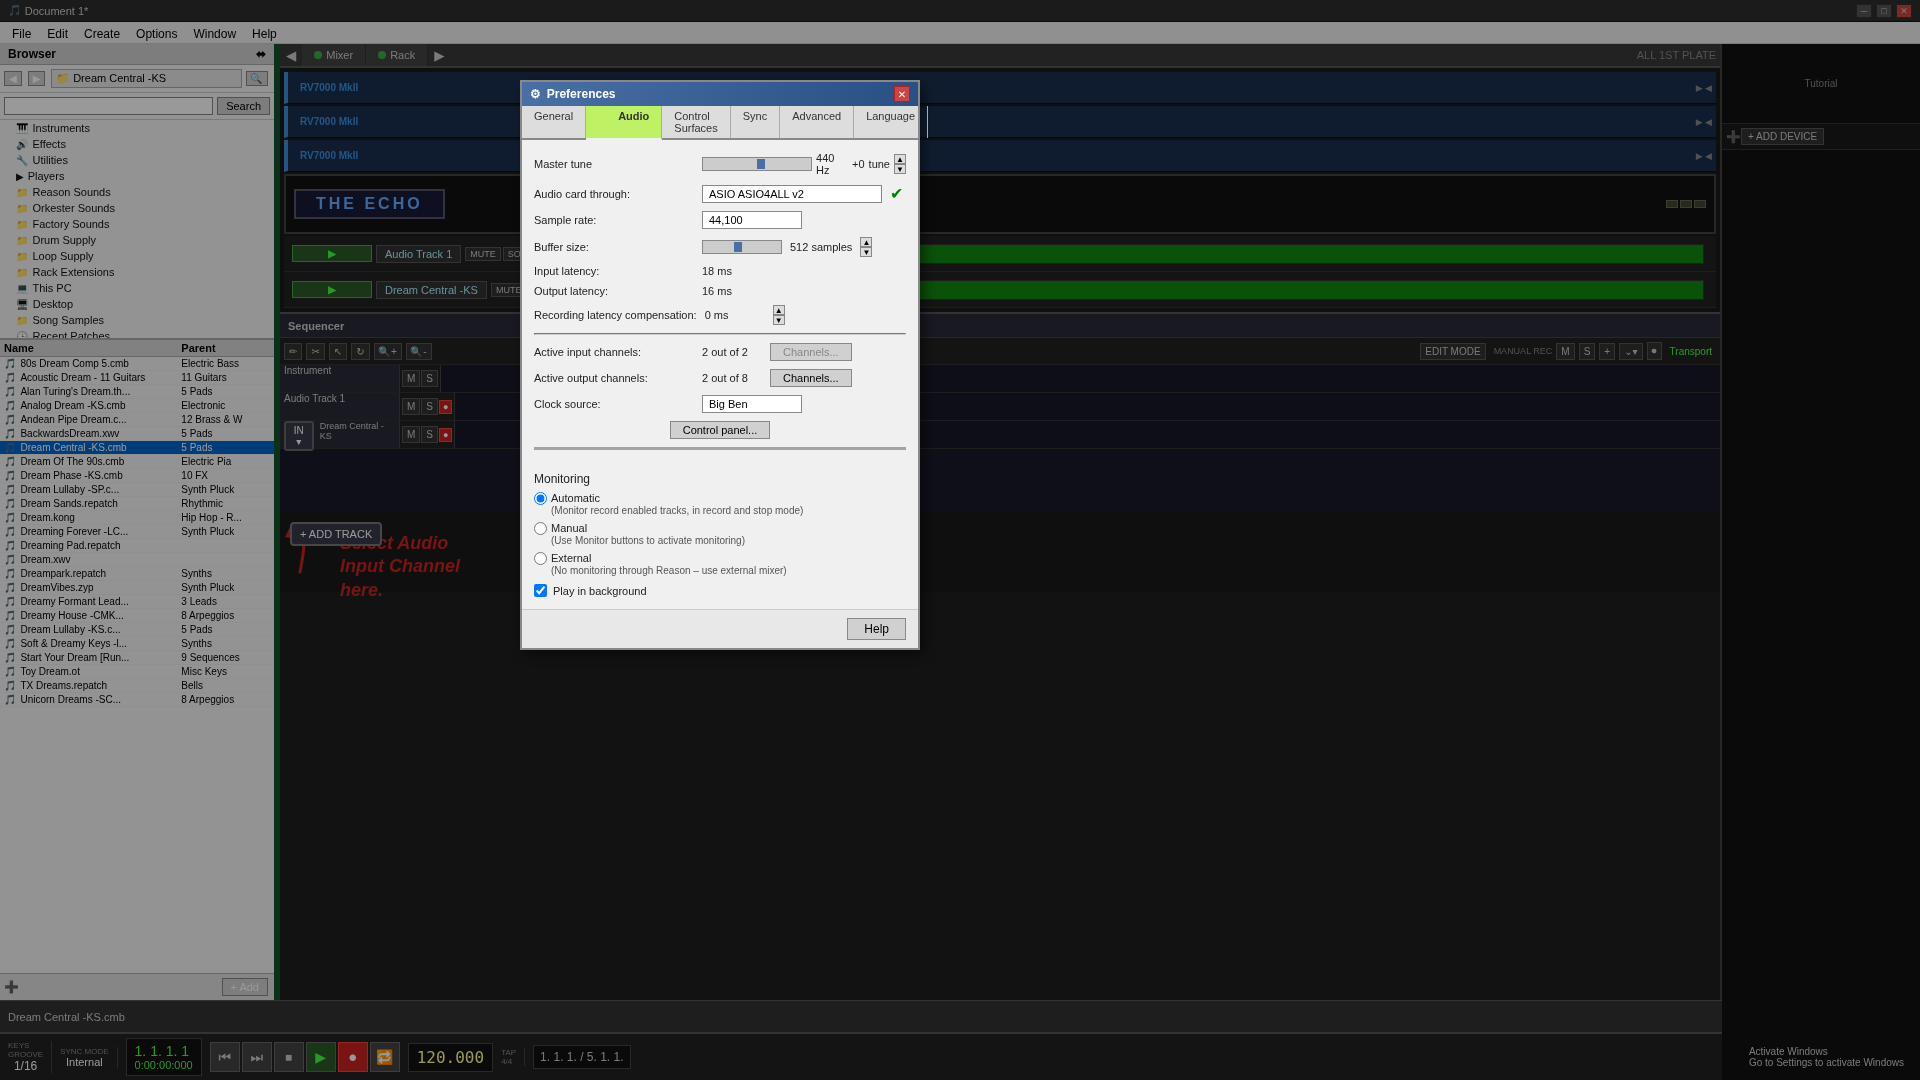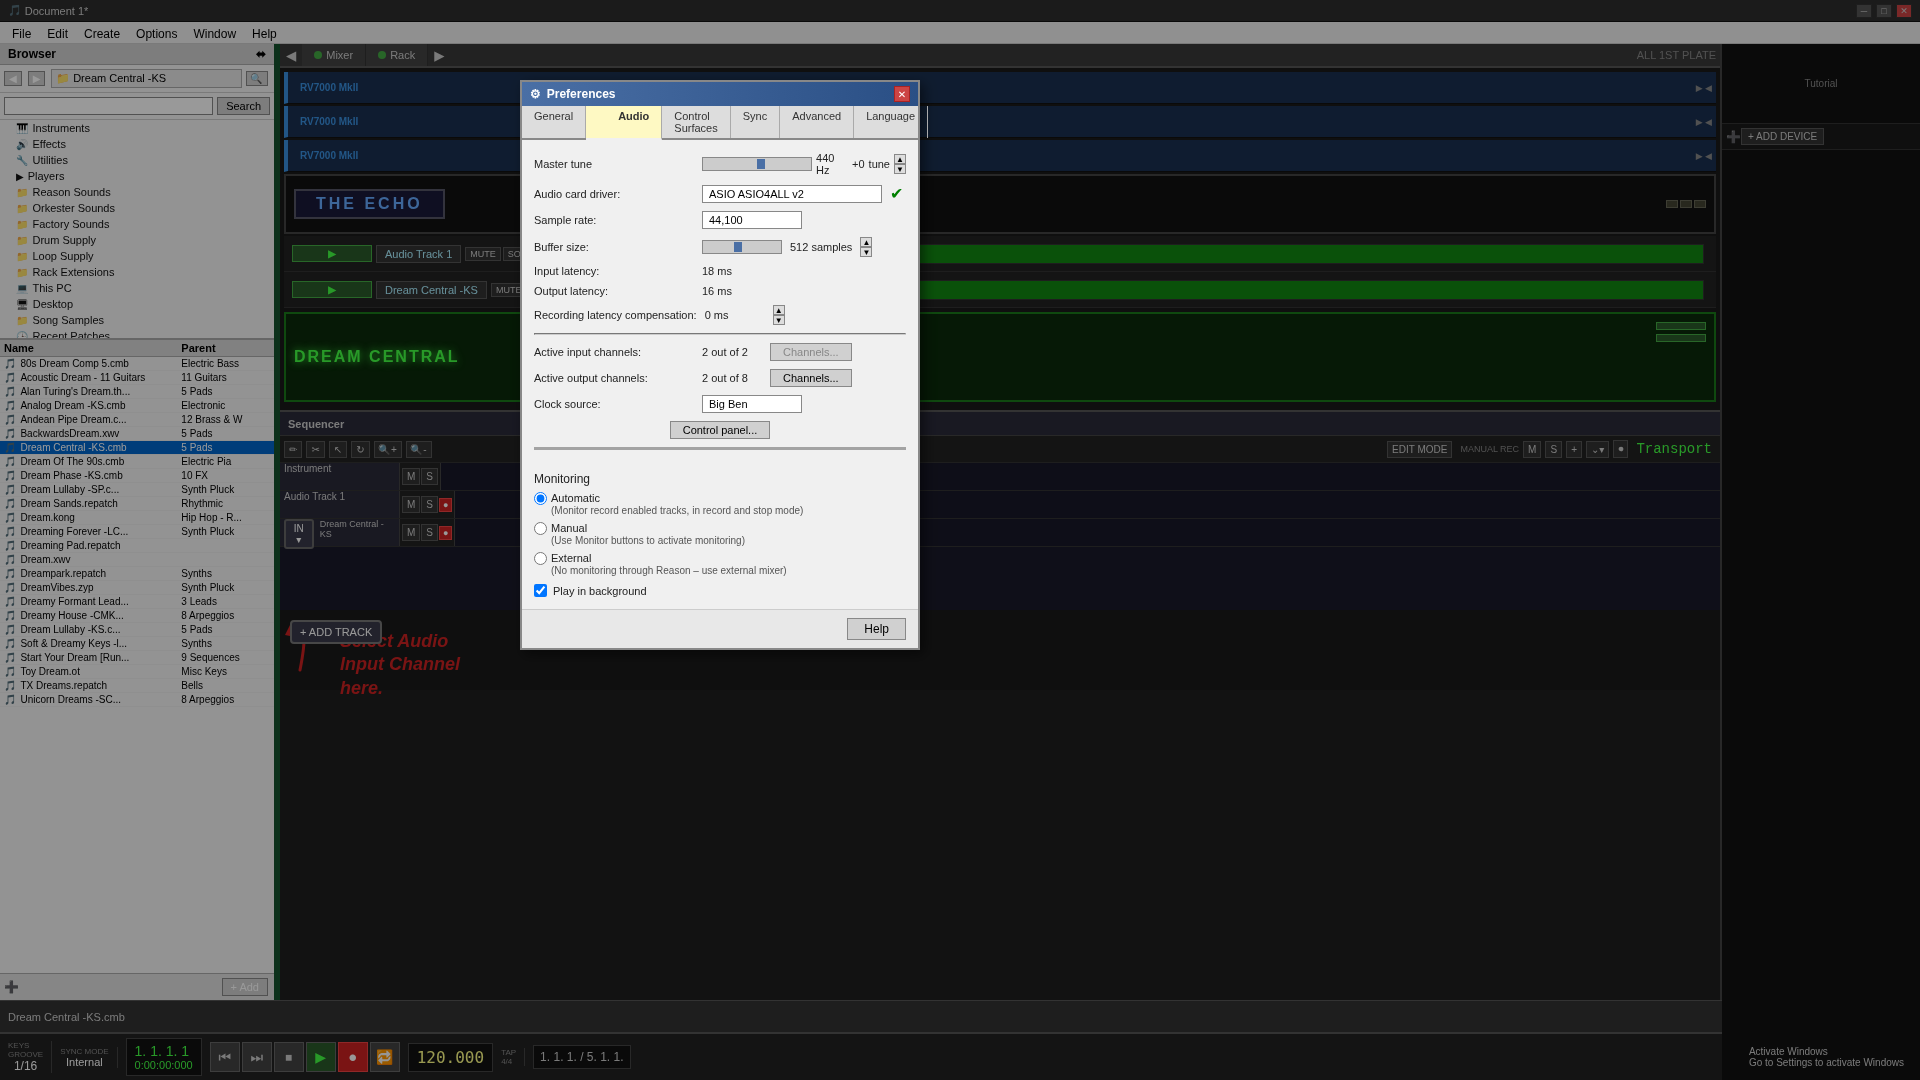--- a/index.html
+++ b/index.html
@@ -346,21 +346,21 @@
       border-bottom: 2px solid #888;
     }
     .dialog-tab {
       padding: 4px 12px;
       font-size: 11px;
       cursor: pointer;
       border-right: 1px solid #aaa;
       color: #333;
     }
     .dialog-tab.active {
-      background: #fef9c3;
+      background: #bef264;
       border-bottom: 2px solid #f0f0f0;
       margin-bottom: -2px;
       font-weight: bold;
       padding-left: 32px;
     }
     .dialog-body {
       padding: 12px;
       background: #f0f0f0;
     }
     .pref-row {
@@ -875,27 +875,20 @@
           <div style="flex:1; height:20px; background:#181; margin:0 4px; border:1px solid #333;"></div>
         </div>
         <div style="height:36px; background:#222; display:flex; align-items:center; padding:0 8px; border-bottom: 1px solid #333;">
           <div style="background:#2a5a2a;color:#4f4;padding:2px 6px;font-size:10px;font-weight:bold;min-width:80px;text-align:center;border:1px solid #4a4;">▶</div>
           <div style="background:#333;border:1px solid #555;color:#aef;font-size:11px;padding:2px 8px;margin-left:4px;">Dream Central -KS</div>
           <button class="mute-btn" style="margin-left:4px;">MUTE</button>
           <button class="solo-btn" style="margin-left:2px;">SOLO</button>
           <div style="flex:1; height:20px; background:#181; margin:0 4px; border:1px solid #333;"></div>
         </div>
 
-        <div style="height:90px; background:#0a2a0a; border:2px solid #1a7a1a; margin:4px 0; display:flex; align-items:center; justify-content:flex-start; padding:8px; position:relative;">
-          <div style="color:#4f4;font-size:16px;font-weight:bold;letter-spacing:2px;text-shadow:0 0 8px #4f4;">DREAM CENTRAL</div>
-          <div style="position:absolute;right:8px;top:8px;display:flex;flex-direction:column;gap:4px;">
-            <div style="width:50px;height:8px;background:#2a5a2a;border:1px solid #4a4;"></div>
-            <div style="width:50px;height:8px;background:#2a5a2a;border:1px solid #4a4;"></div>
-          </div>
-        </div>
       </div>
 
       <div class="sequencer-area">
         <div class="seq-header">
           <span>Sequencer</span>
         </div>
         <div class="seq-toolbar">
           <button class="seq-btn">✏</button>
           <button class="seq-btn">✂</button>
           <button class="seq-btn">↖</button>
@@ -903,21 +896,21 @@
           <button class="seq-btn">🔍+</button>
           <button class="seq-btn">🔍-</button>
           <div style="flex:1;"></div>
           <button class="seq-btn">EDIT MODE</button>
           <div style="color:#888;font-size:9px;margin-left:4px;">MANUAL REC</div>
           <button class="seq-btn">M</button>
           <button class="seq-btn">S</button>
           <button class="seq-btn">+</button>
           <button class="seq-btn">⌄▾</button>
           <button class="seq-btn">⏺</button>
-          <div style="color:#4f4;font-size:14px;padding:0 4px;font-family:Liberation Mono, monospace;">Transport</div>
+          <div style="color:#4f4;font-size:10px;padding:0 4px;">Transport</div>
         </div>
 
         <div class="seq-track">
           <div class="seq-track-label">
             <span>Instrument</span>
           </div>
           <div class="seq-track-controls">
             <button class="seq-btn">M</button>
             <button class="seq-btn">S</button>
           </div>
@@ -1051,21 +1044,21 @@
           <span class="pref-value">+0</span>
           <span class="pref-value">tune</span>
           <div class="pref-spin">
             <button class="pref-spin-btn">▲</button>
             <button class="pref-spin-btn">▼</button>
           </div>
         </div>
       </div>
 
       <div class="pref-row">
-        <span class="pref-label">Audio card driver:</span>
+        <span class="pref-label">Audio card through:</span>
         <select class="pref-dropdown">
           <option>ASIO ASIO4ALL v2</option>
         </select>
         <span class="pref-check-icon">✔</span>
       </div>
 
       <div class="pref-row">
         <span class="pref-label">Sample rate:</span>
         <select class="pref-dropdown" style="min-width:100px;">
           <option>44,100</option>

